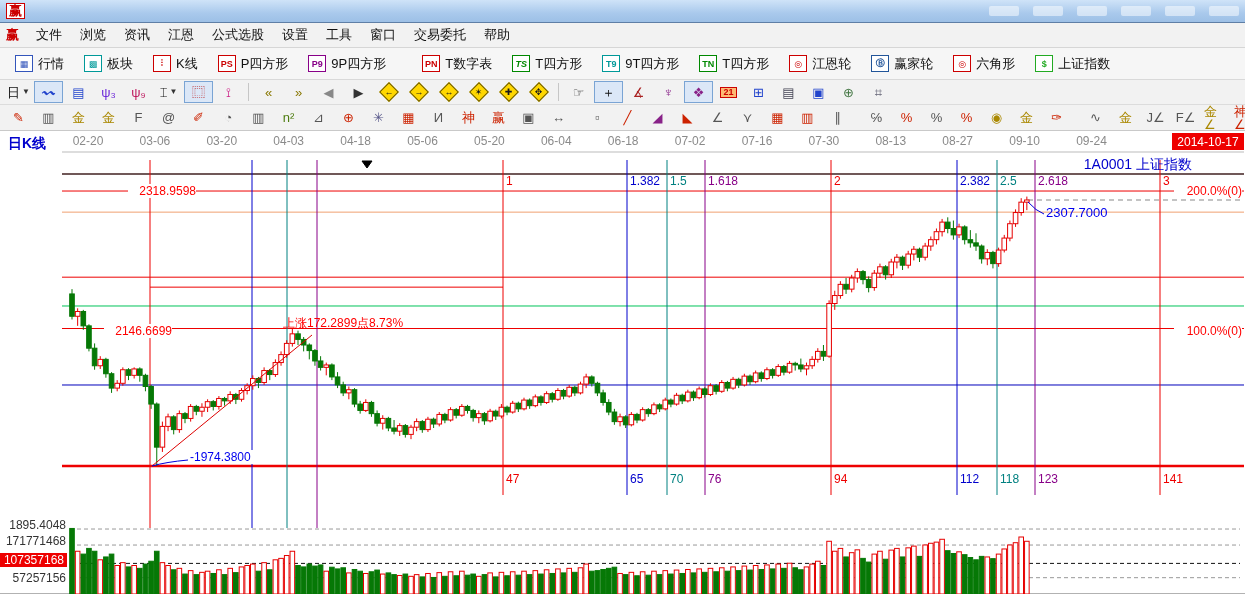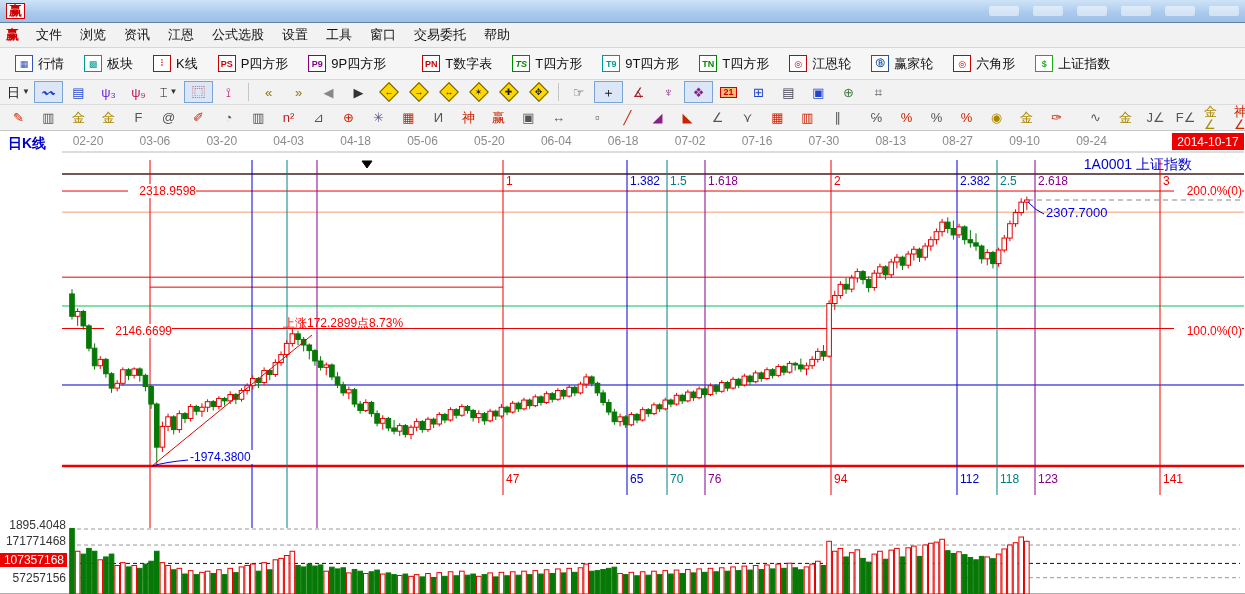--- a/index.html
+++ b/index.html
@@ -246,21 +246,21 @@
       <span class="tb-btn">
         <span style="color: rgb(204, 34, 0);">✐</span>
       </span>
       <span class="tb-btn">
         <span style="color: rgb(85, 85, 85);">◔</span>
       </span>
       <span class="tb-btn">
         <span style="color: rgb(85, 85, 85);">▥</span>
       </span>
       <span class="tb-btn">
-        <span style="color: #b91c1c;">n²</span>
+        <span style="color: #4d7c0f;">n²</span>
       </span>
       <span class="tb-btn">
         <span style="color: rgb(85, 85, 85);">⊿</span>
       </span>
       <span class="tb-btn">
         <span style="color: rgb(204, 34, 0);">⊕</span>
       </span>
       <span class="tb-btn">
         <span style="color: rgb(85, 85, 136);">✳</span>
       </span>

